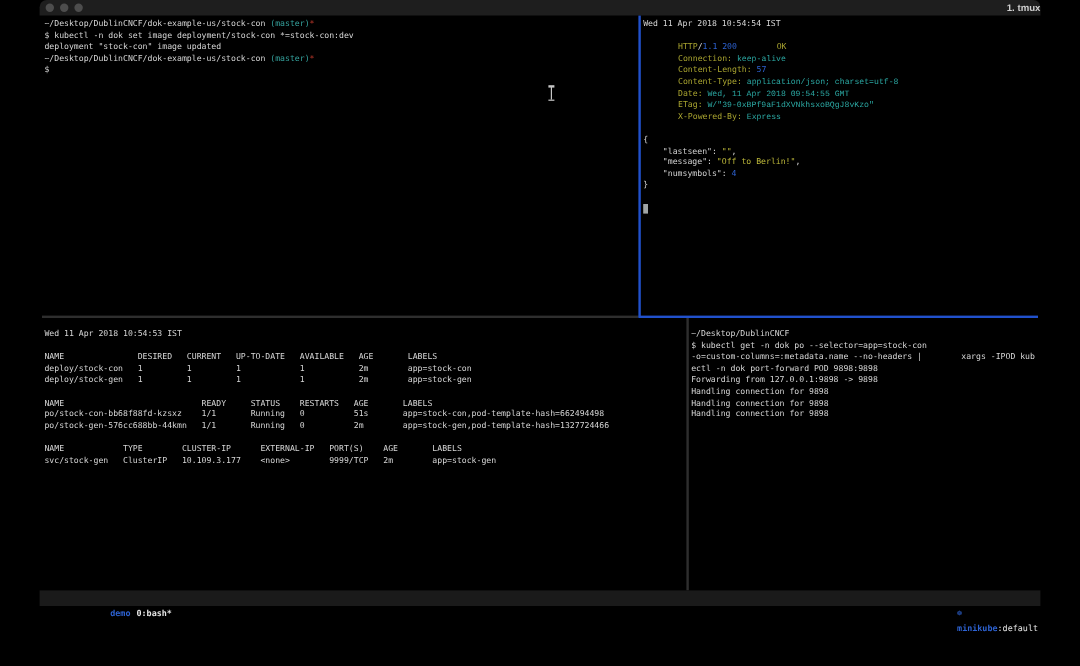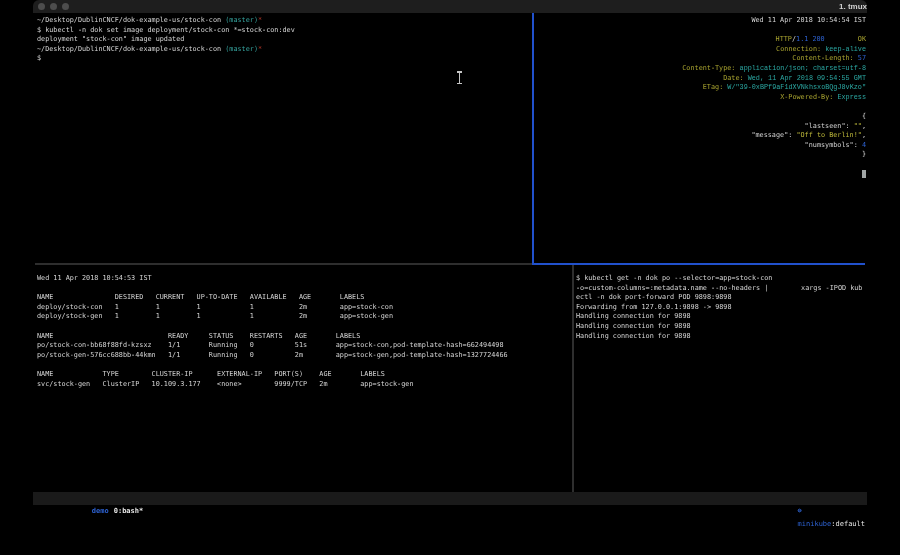--- a/index.html
+++ b/index.html
@@ -23,21 +23,21 @@
     text-align:right;line-height:13px;
     font-family:"Liberation Sans",sans-serif;font-size:8px;font-weight:600;
     color:var(--titlebar-text,#cfcfcf);
   }
   .pane{
     position:absolute;
     font-family:"DejaVu Sans Mono",monospace;
     font-size:6.8px;color:var(--fg,#d6d6d6);
   }
   .pane-tl{left:4px;top:16px;width:494px;height:246px;}
-  .pane-tr{left:503px;top:16px;width:330px;height:246px;text-align:right;}
+  .pane-tr{left:503px;top:16px;width:330px;height:246px;}
   .pane-bl{left:4px;top:274px;width:534px;height:216px;}
   .pane-br{left:543px;top:274px;width:290px;height:216px;}
   .tline{height:9.6px;line-height:9.6px;white-space:pre;}
   .c-fg{color:var(--fg,#d6d6d6);}
   .c-cyan{color:var(--cyan,#35a39e);}
   .c-red{color:var(--red,#c0392b);}
   .c-olive{color:var(--olive,#a8a32f);margin-left:29px;}
   .c-teal{color:var(--teal,#2ba8a3);font-family:Liberation Mono, monospace;}
   .c-blue{color:var(--blue,#2d62d2);}
   .c-yellow{color:var(--yellow,#bdb83a);}
@@ -49,21 +49,21 @@
   .vdiv-bottom{position:absolute;left:539px;top:264.5px;width:1.5px;height:227px;background:var(--inactive-border,#2e2e2e);}
   .statusbar{
     position:absolute;left:0;top:492px;right:0;height:13px;
     background:var(--status-bg,#1a1a1a);
     font-size:7px;line-height:13px;white-space:pre;
   }
   .s-session{color:var(--status-accent,#2d62d2);font-weight:bold;margin-left:2px;padding-left:40px;}
   .s-window{color:var(--status-fg,#e6e6e6);font-weight:bold;margin-left:5px;}
   .s-right{position:absolute;right:2px;top:0;height:13px;line-height:13px;}
   .s-k8s-icon{color:var(--status-accent,#2d62d2);}
-  .s-ctx{color:var(--status-accent,#2d62d2);font-weight:normal;}
+  .s-ctx{color:var(--status-accent,#2d62d2);font-weight:bold;}
   .s-ns{color:var(--status-fg,#e6e6e6);}
   .ibeam{position:absolute;left:423px;top:71px;width:7px;height:13px;}
   .ibeam::before,.ibeam::after{content:"";position:absolute;left:1px;width:5px;height:1.5px;background:var(--ibeam,#c6c6c6);}
   .ibeam::before{top:0;}
   .ibeam::after{bottom:0;}
   .ibeam .ib-v{position:absolute;left:2.8px;top:1px;bottom:1px;width:1.4px;background:var(--ibeam,#c6c6c6);}
 </style>
 </head>
 <body>
 
@@ -112,20 +112,21 @@
       <div class="tline"><span class="c-fg">deploy/stock-gen   1         1         1            1           2m        app=stock-gen</span></div>
       <div class="tline">&nbsp;</div>
       <div class="tline"><span class="c-fg">NAME                            READY     STATUS    RESTARTS   AGE       LABELS</span></div>
       <div class="tline"><span class="c-fg">po/stock-con-bb68f88fd-kzsxz    1/1       Running   0          51s       app=stock-con,pod-template-hash=662494498</span></div>
       <div class="tline"><span class="c-fg">po/stock-gen-576cc688bb-44kmn   1/1       Running   0          2m        app=stock-gen,pod-template-hash=1327724466</span></div>
       <div class="tline">&nbsp;</div>
       <div class="tline"><span class="c-fg">NAME            TYPE        CLUSTER-IP      EXTERNAL-IP   PORT(S)    AGE       LABELS</span></div>
       <div class="tline"><span class="c-fg">svc/stock-gen   ClusterIP   10.109.3.177    &lt;none&gt;        9999/TCP   2m        app=stock-gen</span></div>
     </div>
   <div class="pane pane-br">
+      <div class="tline"><span class="c-fg">~/Desktop/DublinCNCF</span></div>
       <div class="tline"><span class="c-fg">$ kubectl get -n dok po --selector=app=stock-con</span></div>
       <div class="tline"><span class="c-fg">-o=custom-columns=:metadata.name --no-headers |        xargs -IPOD kub</span></div>
       <div class="tline"><span class="c-fg">ectl -n dok port-forward POD 9898:9898</span></div>
       <div class="tline"><span class="c-fg">Forwarding from 127.0.0.1:9898 -&gt; 9898</span></div>
       <div class="tline"><span class="c-fg">Handling connection for 9898</span></div>
       <div class="tline"><span class="c-fg">Handling connection for 9898</span></div>
       <div class="tline"><span class="c-fg">Handling connection for 9898</span></div>
     </div>
 
   <div class="vdiv-top"></div>

